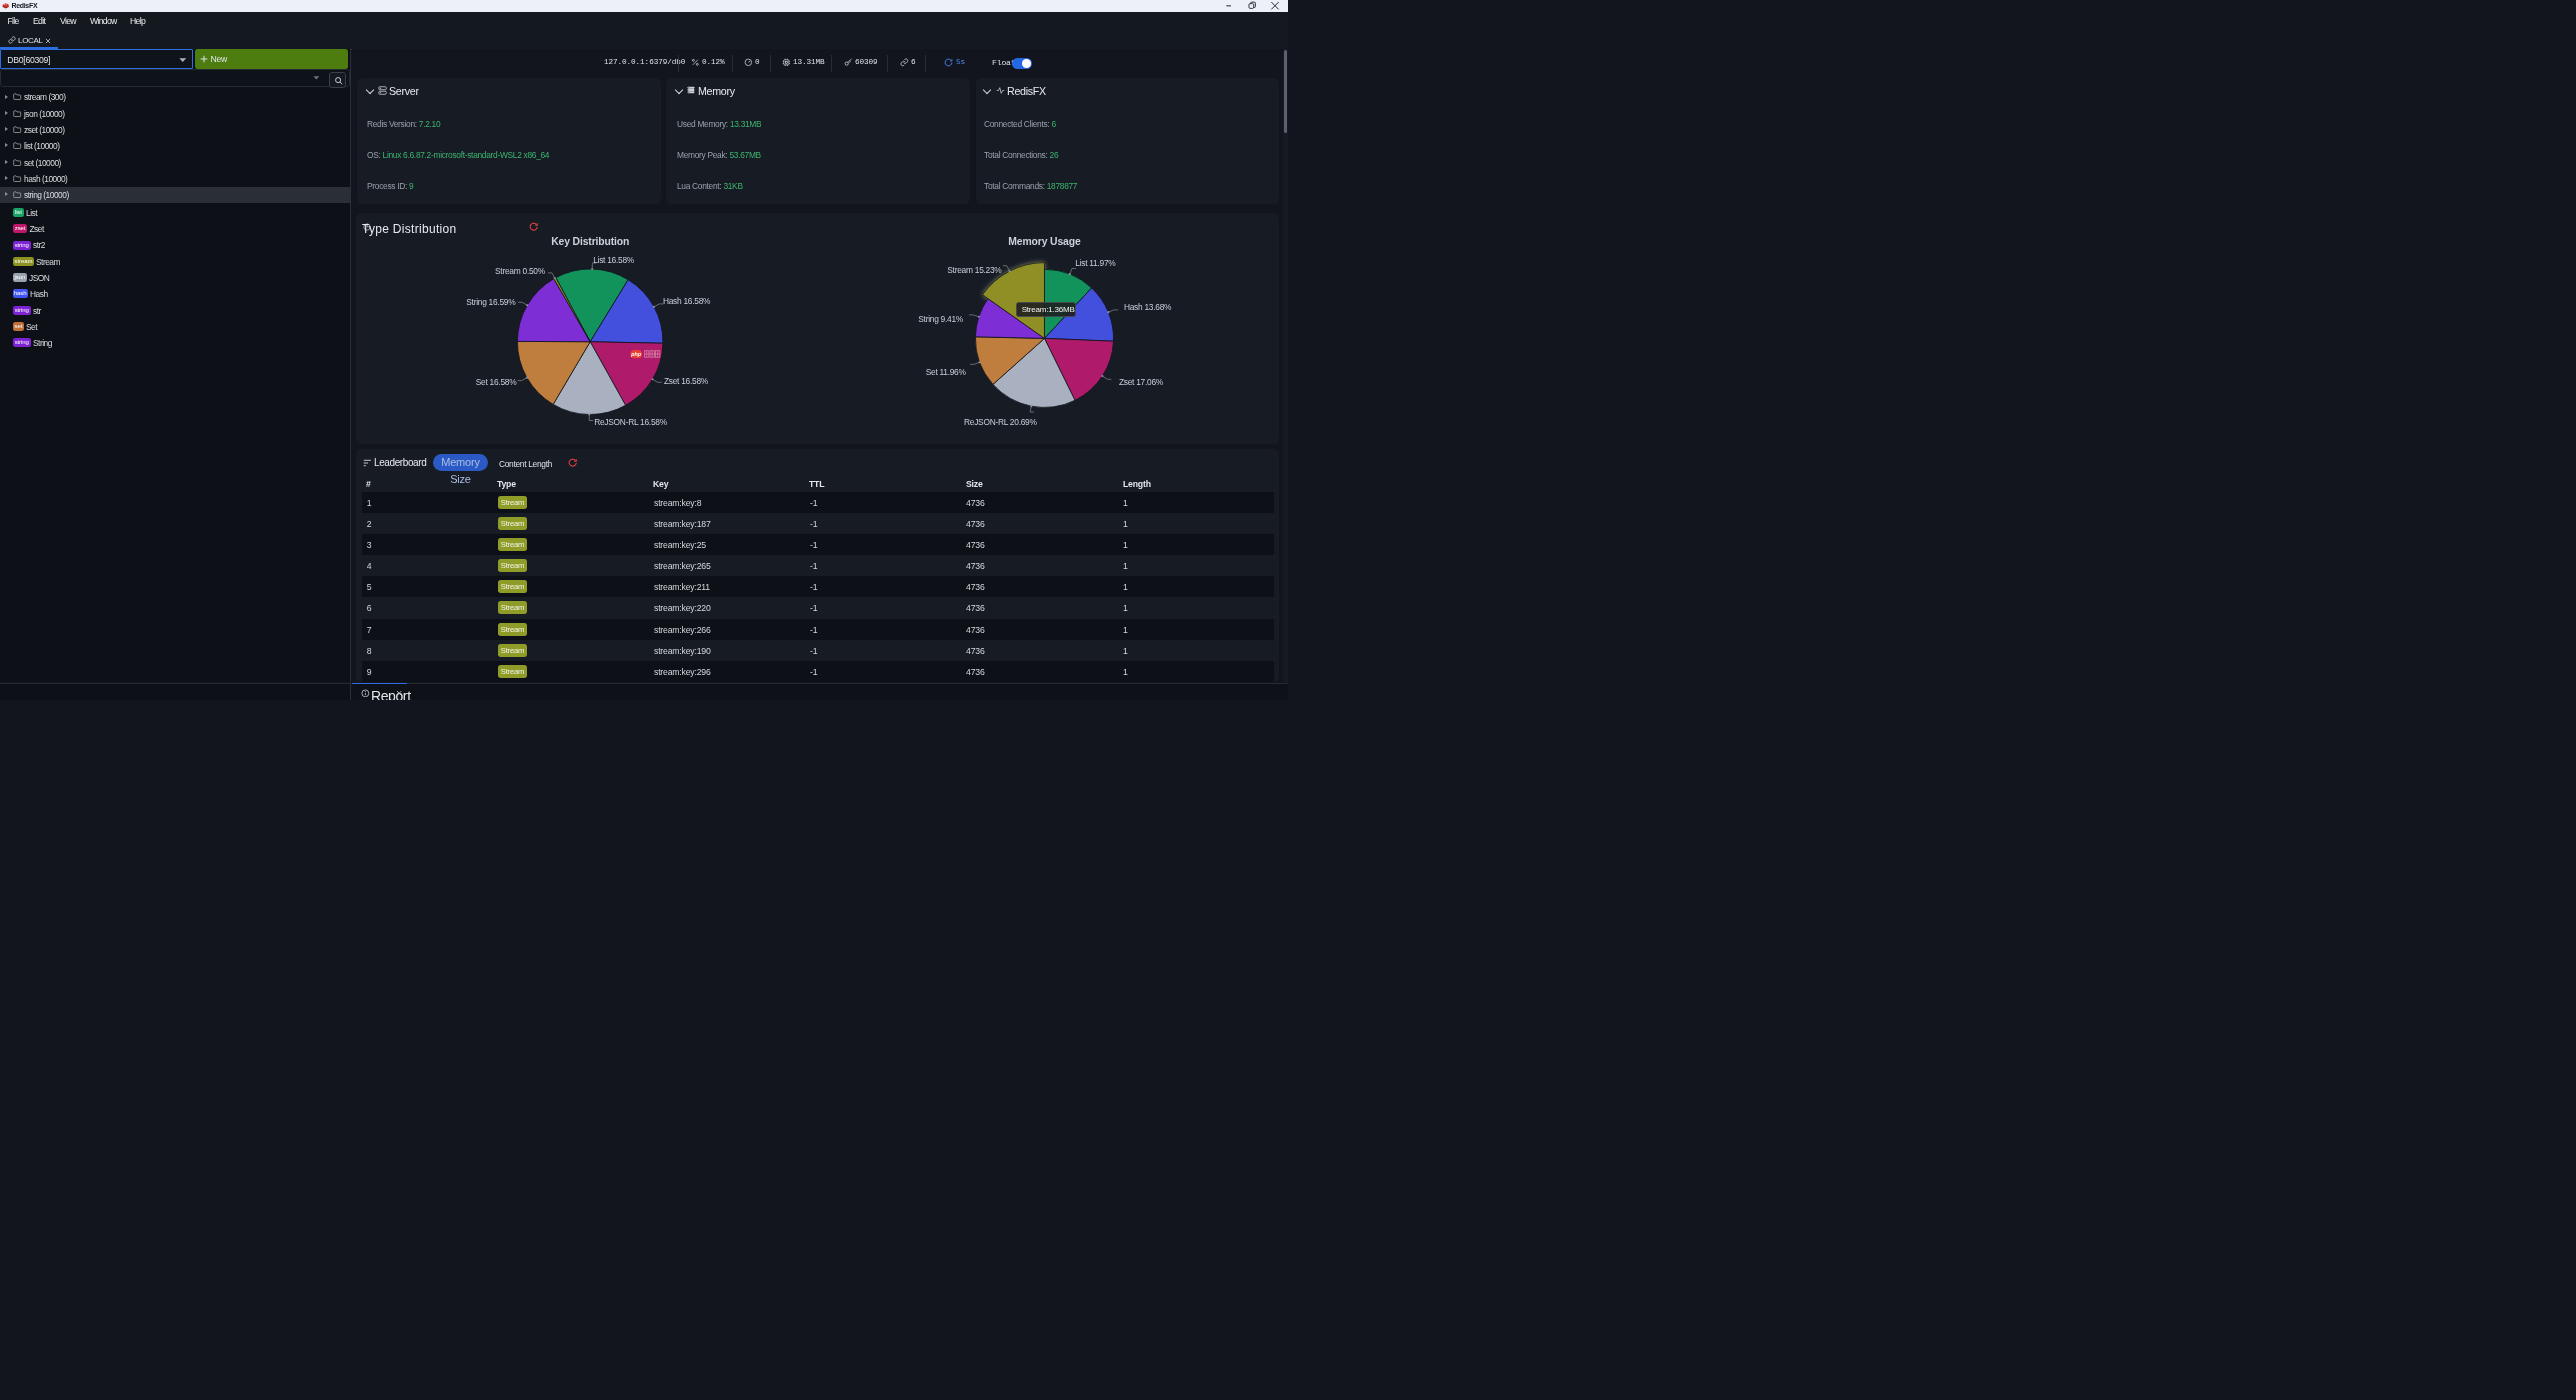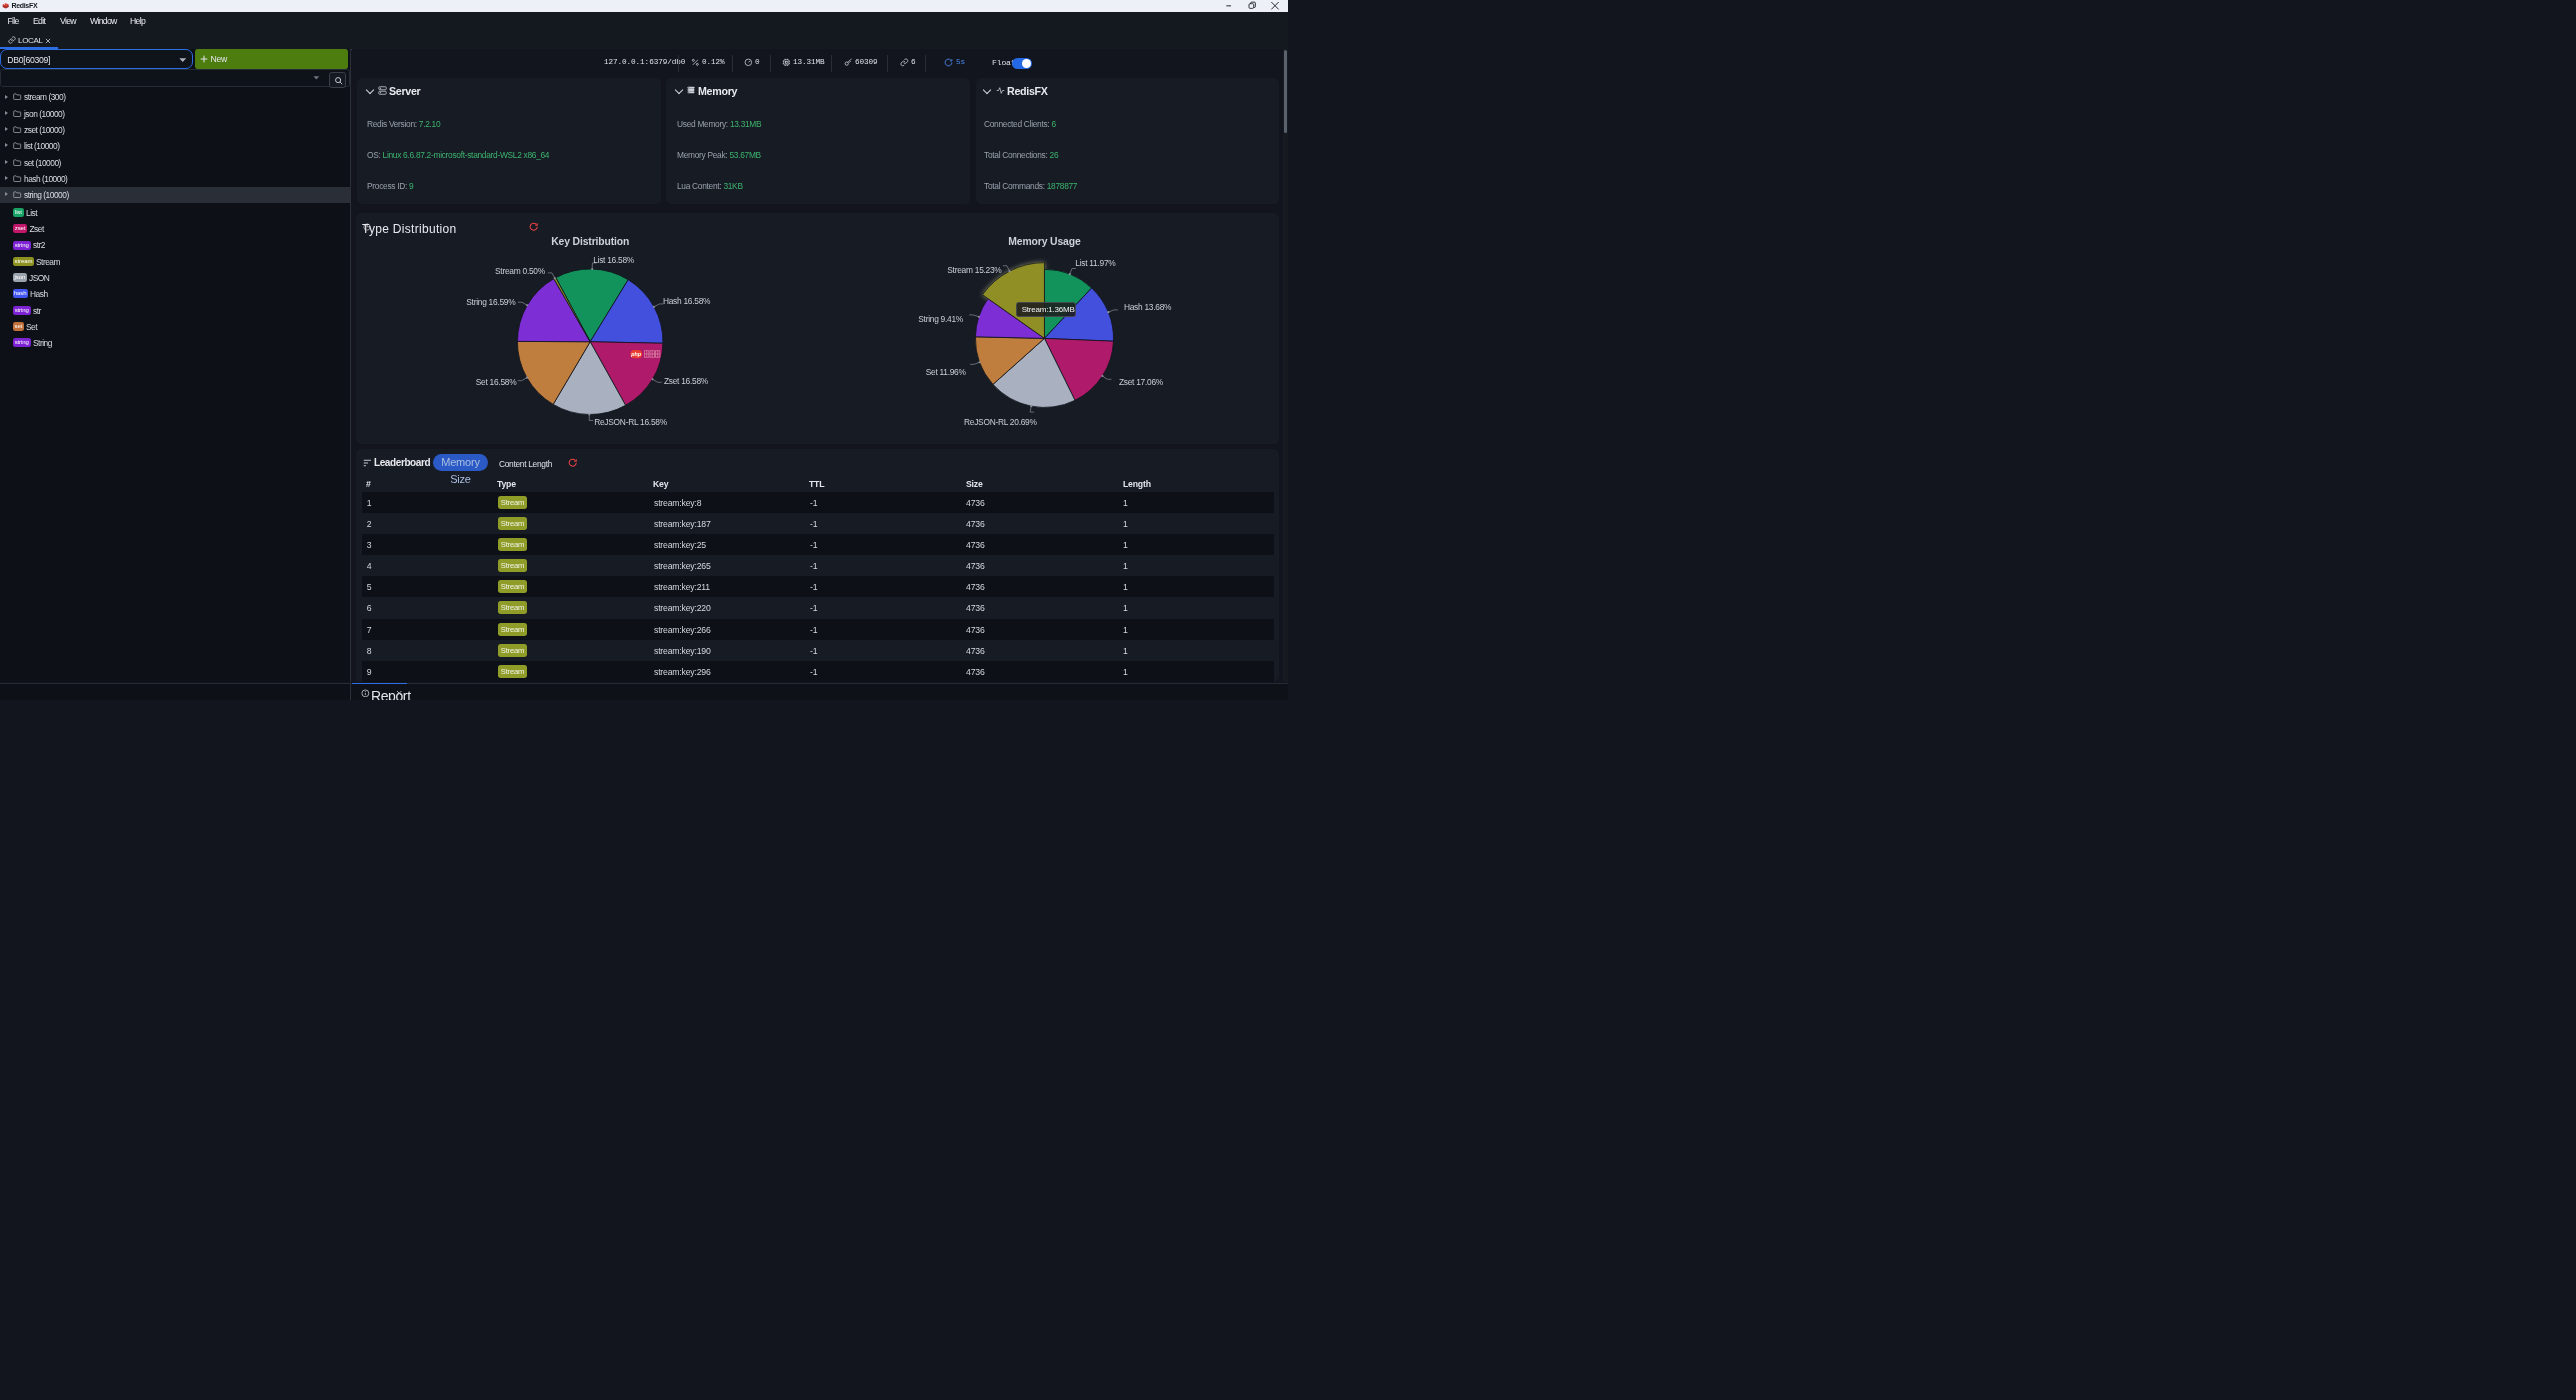--- a/index.html
+++ b/index.html
@@ -16,21 +16,21 @@
 #menubar { position:absolute; left:0; top:12px; width:1288px; height:19.5px; background:#14181f; }
 #menubar span { position:absolute; top:4px; font-size:8.7px; letter-spacing:-0.7px; color:#e8eaee; }
 
 
 #tabrow { position:absolute; left:0; top:32px; width:1288px; height:18px; background:#14181f; border-bottom:0.7px solid #3a4049; }
 #tabind { position:absolute; left:0; top:47px; width:58px; height:2px; background:#2e6ee4; }
 .tabtxt { position:absolute; left:18px; top:4px; font-size:8px; letter-spacing:-0.3px; color:#dfe2e7; }
 
 
 #sidebar { position:absolute; left:0; top:49px; width:351px; height:633px; background:#0d1016; border-right:1px solid #2a2f38; }
-#dbsel { position:absolute; left:0.3px; top:0.3px; width:193px; height:20px; background:#0f131a; border:1px solid #2e6ee4; border-radius:7px; }
+#dbsel { position:absolute; left:0.3px; top:0.3px; width:193px; height:20px; background:#0f131a; border:1px solid #2e6ee4; border-radius:1px; }
 #dbsel .t { position:absolute; left:6px; top:4.7px; font-size:8.7px; letter-spacing:-0.3px; color:#e3e6ea; }
 #newbtn { position:absolute; left:195px; top:0.3px; width:153px; height:20px; background:#4d7c0f; border-radius:2.7px; }
 #newbtn .t { position:absolute; left:15.4px; top:4.7px; font-size:8.7px; letter-spacing:-0.2px; color:#e3e6ea; }
 #searchrow { position:absolute; left:0.3px; top:19.5px; width:350px; height:18px; border:0.7px solid #262c35; border-radius:2.7px; background:#0e1219; }
 #searchbtn { position:absolute; right:3px; top:2px; width:17.4px; height:16.4px; border:0.7px solid #3a414b; border-radius:2.7px; background:#141922; }
 
 #tree { position:absolute; left:0; top:40px; width:350px; }
 .trow { position:relative; height:16.3px; }
 .trow.sel { background:#2a2f37; }
 .caret { position:absolute; left:5.4px; top:5.5px; width:0; height:0; border-left:3.4px solid #868d97; border-top:2.7px solid transparent; border-bottom:2.7px solid transparent; }
@@ -39,21 +39,21 @@
 .badge { position:absolute; left:12.7px; top:3.6px; height:9px; border-radius:2.3px; color:#fff; font-size:6px; letter-spacing:-0.1px; padding:0 2.7px; line-height:9px; }
 .kname { position:absolute; top:3.4px; font-size:8.4px; letter-spacing:-0.5px; color:#dadde2; }
 
 
 #content { position:absolute; left:352px; top:49px; width:936px; height:633px; background:#12151d; }
 
 .statitem { position:absolute; font-size:7.7px; letter-spacing:-0.1px; color:#dde0e6; top:58px;font-family:Liberation Mono, monospace; }
 .statdiv { position:absolute; width:1px; height:17px; background:#272c35; }
 
 .card { position:absolute; background:#171b24; border-radius:5.4px; }
-.cardhead { position:absolute; font-size:10.7px; letter-spacing:-0.3px; font-weight:700; color:#e8eaee; }
+.cardhead { position:absolute; font-size:10.7px; letter-spacing:-0.3px; font-weight:400; color:#e8eaee; }
 .chev { position:absolute; width:6px; height:6px; border-left:1.2px solid #d6dade; border-bottom:1.2px solid #d6dade; transform:rotate(-45deg); }
 .lbl { color:#99a1ac; } .val { color:#3cb46e; }
 .crow { position:absolute; font-size:8.4px; letter-spacing:-0.3px; white-space:nowrap; }
 
 
 .th { position:absolute; font-size:8.7px; font-weight:700; letter-spacing:-0.2px; color:#e2e5ea; }
 .td { position:absolute; font-size:8.7px; letter-spacing:-0.2px; color:#d4d8de; }
 .lrow { position:absolute; left:5.4px; width:912px; height:21px; }
 .lrow.odd { background:#0d1016; }
 .sbadge { position:absolute; width:29px; height:13.8px; background:#8f9c28; border-radius:2.7px; color:#f2f4e9; font-size:7.7px; letter-spacing:-0.2px; text-align:center; line-height:13.8px; }

